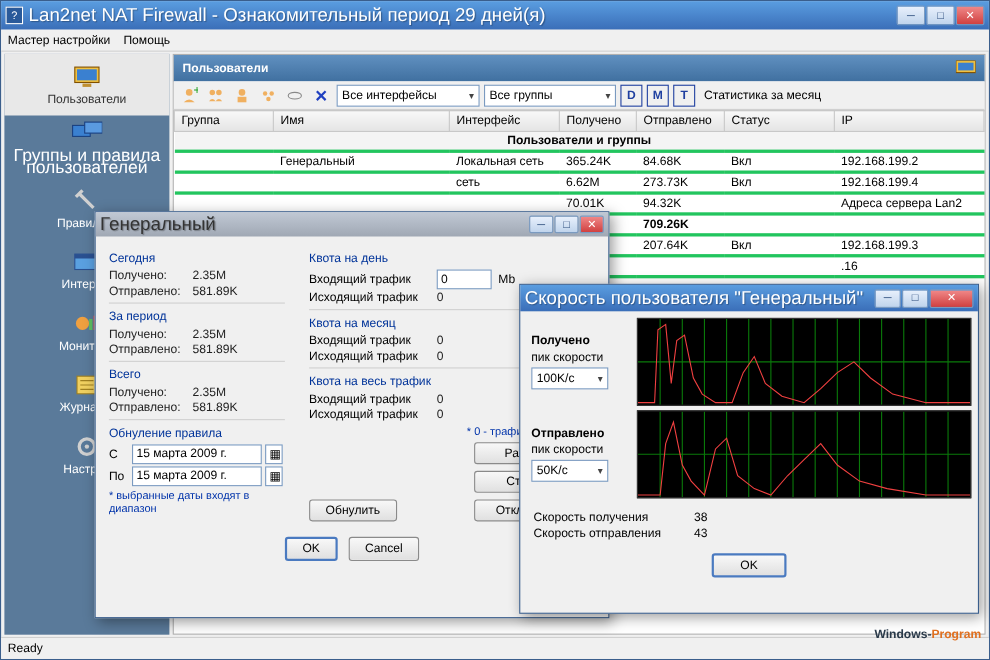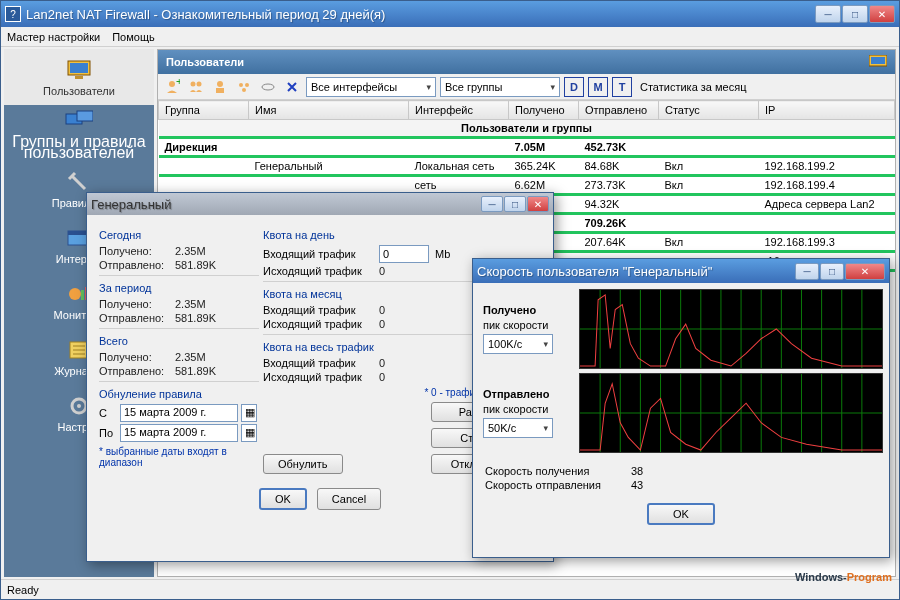--- a/index.html
+++ b/index.html
@@ -1,21 +1,21 @@
 <!DOCTYPE html>
 <html><head>
 <meta charset="utf-8">
 <style>
 *{box-sizing:border-box;margin:0;padding:0;font-family:Tahoma,Arial,sans-serif;font-size:11px}
 body{background:#fff;width:900px;height:600px;overflow:hidden;position:relative}
 .window{position:absolute;border:1px solid #3a5e8c;background:#f0f0f0;box-shadow:2px 2px 8px rgba(0,0,0,0.3)}
 .titlebar{height:26px;background:linear-gradient(#5a9de0,#3a6eb8);display:flex;align-items:center;padding:0 4px;color:#fff}
 .titlebar.inactive{background:linear-gradient(#c0c8d4,#a0a8b4)}
 .title-icon{width:16px;height:16px;background:#2a5a9a;border:1px solid #fff;margin-right:5px;display:flex;align-items:center;justify-content:center;color:#fff;font-size:10px}
-.title-text{flex:1;font-size:13px;text-shadow:1px 1px 1px rgba(0,0,0,0.3)}
+.title-text{flex:1;font-size:17px;text-shadow:1px 1px 1px rgba(0,0,0,0.3)}
 .winbtns{display:flex;gap:1px}
 .winbtn{width:26px;height:18px;background:linear-gradient(#e8f0fc,#c0d4ec);border:1px solid #7a9ac0;border-radius:2px;display:flex;align-items:center;justify-content:center;cursor:pointer;font-size:10px;color:#2a4a7a}
 .winbtn.close{background:linear-gradient(#f08888,#d04040);color:#fff}
 .menubar{height:20px;background:#f0f0f0;display:flex;align-items:center;padding:0 6px;gap:12px;border-bottom:1px solid #d0d0d0}
 .menuitem{cursor:pointer}
 .sidebar{position:absolute;left:3px;top:48px;width:150px;bottom:22px;background:#5a7a9a}
 .sideitem{height:56px;display:flex;flex-direction:column;align-items:center;justify-content:center;color:#fff;cursor:pointer;gap:3px}
 .sideitem.active{background:#e8e8e8;color:#333}
 .sideicon{width:28px;height:24px;display:flex;align-items:center;justify-content:center}
 .content{position:absolute;left:156px;top:48px;right:3px;bottom:22px;background:#fff;border:1px solid #b0b0b0}
@@ -207,29 +207,20 @@
         <th style="width:70px">Получено</th>
         <th style="width:80px">Отправлено</th>
         <th style="width:100px">Статус</th>
         <th>IP</th>
       </tr>
         </thead>
       <tbody id="tblbody">
         <tr class="grouphead">
             <td colspan="7">Пользователи и группы</td>
           </tr>
-      <tr class="grprow">
-            <td>Дирекция</td>
-            <td></td>
-            <td></td>
-            <td>7.05M</td>
-            <td>452.73K</td>
-            <td></td>
-            <td></td>
-          </tr>
           <tr>
             <td></td>
             <td>Генеральный</td>
             <td>Локальная сеть</td>
             <td>365.24K</td>
             <td>84.68K</td>
             <td>Вкл</td>
             <td>192.168.199.2</td>
           </tr>
           <tr>
@@ -288,21 +279,21 @@
 
 <div class="dlg" style="left:86px;top:192px;width:468px;height:370px">
   <div class="titlebar inactive" style="height:22px">
     <span class="title-text" style="color:#333">Генеральный</span>
     <div class="winbtns">
       <div class="winbtn" style="width:22px;height:16px">─</div>
       <div class="winbtn" style="width:22px;height:16px">□</div>
       <div class="winbtn close" style="width:22px;height:16px">✕</div>
     </div>
   </div>
-  <div class="dlgbody" style="display:flex;gap:4px">
+  <div class="dlgbody" style="display:flex;gap:22px">
     <div style="width:160px">
       <div class="section-hdr">Сегодня</div>
       <div class="row">
           <span class="lbl">Получено:</span>
           <span class="val">2.35M</span>
         </div>
       <div class="row">
           <span class="lbl">Отправлено:</span>
           <span class="val">581.89K</span>
         </div>

